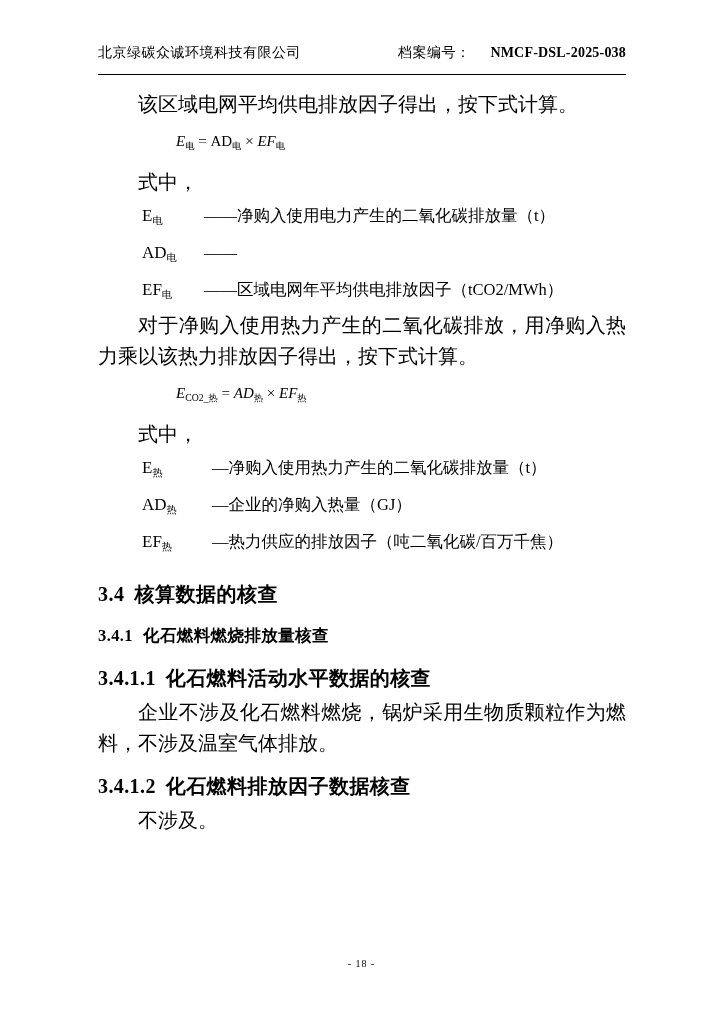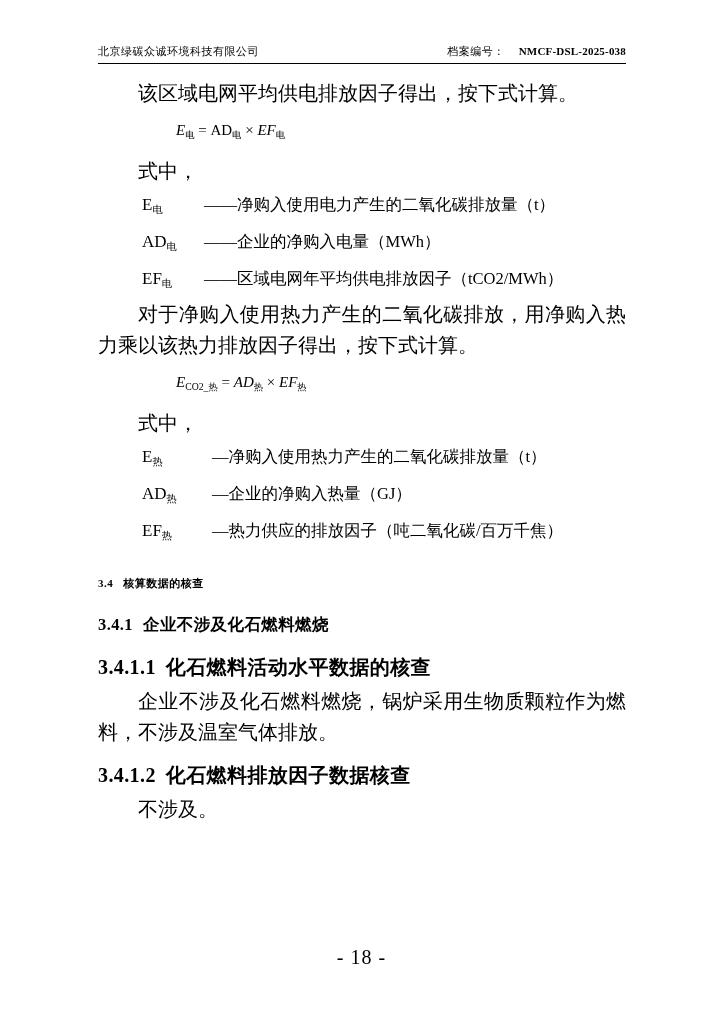--- a/index.html
+++ b/index.html
@@ -23,34 +23,34 @@
     position: absolute;
     left: 98px;
     top: 44px;
     width: 528px;
   }
   
   .header {
     display: flex;
     align-items: flex-end;
     justify-content: space-between;
-    font-size: 11px;
+    font-size: 14px;
     line-height: 1.3;
-    padding-bottom: 5px;
+    padding-bottom: 12px;
     border-bottom: 1px solid #000;
     margin-bottom: 14px;
   }
   .header-left {
     font-family: "Liberation Serif", "DejaVu Serif", serif;
     letter-spacing: 0.5px;
   }
   .header-right {
     display: flex;
     align-items: baseline;
-    gap: 14px;
+    gap: 20px;
     white-space: nowrap;
   }
   .header-right .hr-label { letter-spacing: 0.5px; }
   .header-right .hr-code {
     font-family: "Liberation Serif", "DejaVu Serif", serif;
     letter-spacing: 0.2px;
     font-weight: bold;
   }
   
   p.body {
@@ -100,21 +100,21 @@
   .defrow .sym .s-main { font-size: 17px; }
   .defrow .dash {
     min-width: 30px;
     white-space: nowrap;
   }
   .defrow .txt { flex: 1; }
   .defrow.tight .dash { min-width: 12px; }
   .defrow.tight .sym { min-width: 70px; }
   
   h2.h2 {
-    font-size: 11px;
+    font-size: 20px;
     font-weight: bold;
     margin: 16px 0 6px 0;
     line-height: 30px;
     letter-spacing: 0.5px;
   }
   h3.h3 {
     font-size: 16.5px;
     font-weight: bold;
     margin: 12px 0 4px 0;
     line-height: 30px;
@@ -128,21 +128,21 @@
     letter-spacing: 0.4px;
   }
   .heading-num { margin-right: 10px; }
   
   .footer {
     position: absolute;
     left: 0;
     right: 0;
     bottom: 55px;
     text-align: center;
-    font-size: 20px;
+    font-size: 10px;
     font-family: "Liberation Serif", "DejaVu Serif", serif;
     letter-spacing: 1px;
   }
 </style>
 </head>
 <body>
 
 <div class="page">
 
   <div class="content">
@@ -169,21 +169,20 @@
 
     <div class="deflist">
       <div class="defrow">
         <span class="sym"><span class="s-main">E</span><sub class="zh">电</sub></span>
         <span class="dash">——</span>
         <span class="txt">净购入使用电力产生的二氧化碳排放量（t）</span>
       </div>
       <div class="defrow">
         <span class="sym"><span class="s-main">AD</span><sub class="zh">电</sub></span>
         <span class="dash">——</span>
-        <span class="txt">企业的净购入电量（MWh）</span>
       </div>
       <div class="defrow">
         <span class="sym"><span class="s-main">EF</span><sub class="zh">电</sub></span>
         <span class="dash">——</span>
         <span class="txt">区域电网年平均供电排放因子（tCO2/MWh）</span>
       </div>
     </div>
 
     <p class="body indent">对于净购入使用热力产生的二氧化碳排放，用净购入热力乘以该热力排放因子得出，按下式计算。</p>
 
@@ -214,21 +213,21 @@
         <span class="txt">热力供应的排放因子（吨二氧化碳/百万千焦）</span>
       </div>
     </div>
 
 
     <h2 class="h2">
       <span class="heading-num">3.4</span><span>核算数据的核查</span>
     </h2>
 
     <h3 class="h3">
-      <span class="heading-num">3.4.1</span><span>企业不涉及化石燃料燃烧</span>
+      <span class="heading-num">3.4.1</span><span>化石燃料燃烧排放量核查</span>
     </h3>
 
     <h4 class="h4">
       <span class="heading-num">3.4.1.1</span><span>化石燃料活动水平数据的核查</span>
     </h4>
 
     <p class="body indent">企业不涉及化石燃料燃烧，锅炉采用生物质颗粒作为燃料，不涉及温室气体排放。</p>
 
     <h4 class="h4">
       <span class="heading-num">3.4.1.2</span><span>化石燃料排放因子数据核查</span>

